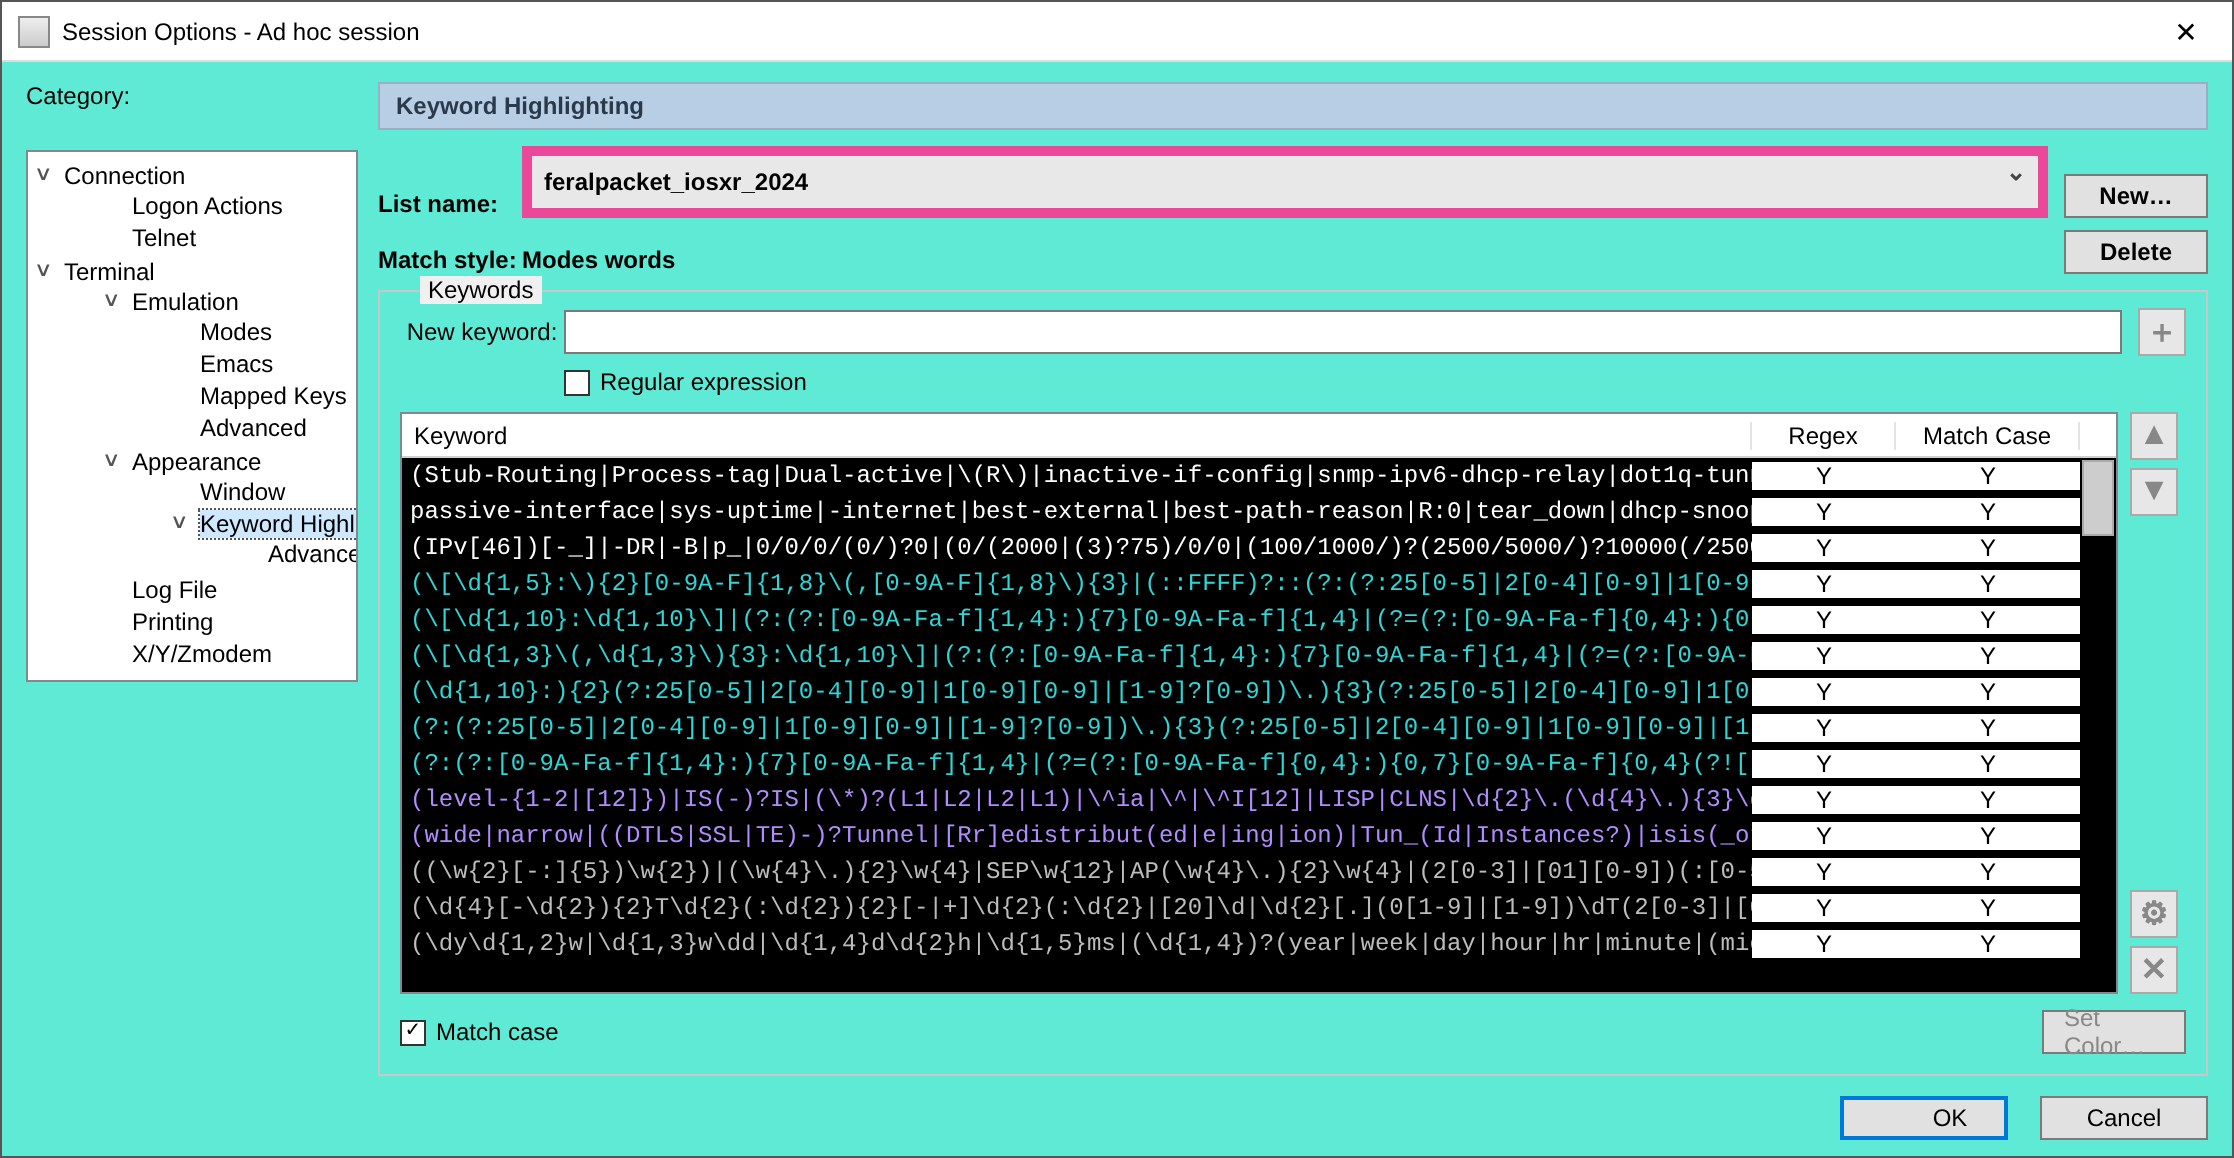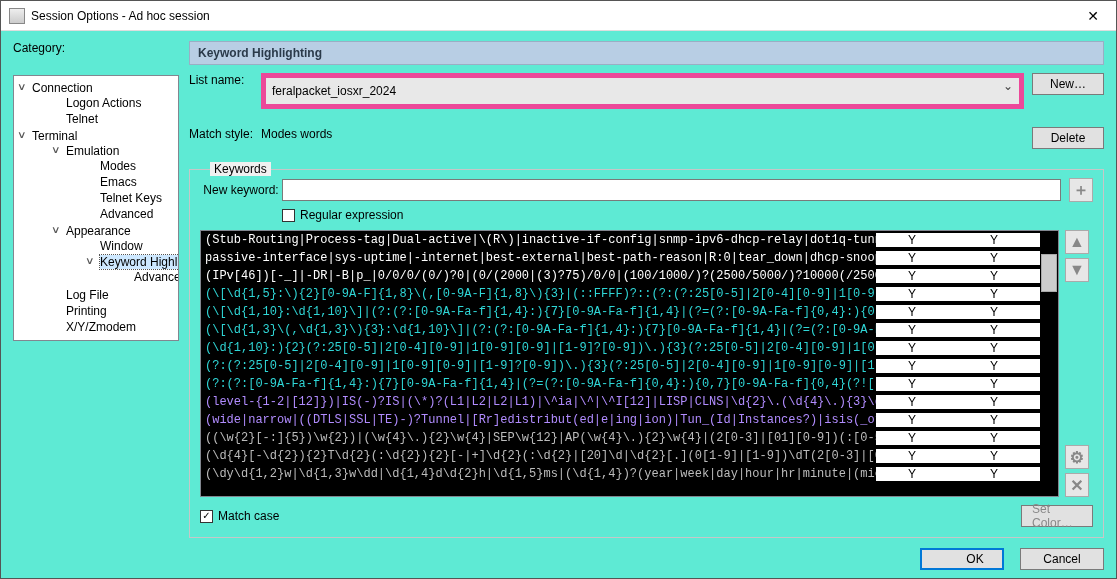--- a/index.html
+++ b/index.html
@@ -92,22 +92,23 @@
   .section-hdr {
     background:#b8cee4;
     border:1px solid #9aaec4;
     padding:4px 8px;
     font-weight:bold;
     color:#2a3a4a;
     margin-bottom:8px;
   }
   .form-row {
     display:flex;
-    align-items:flex-start;
-    margin-bottom:18px;
+    align-items:flex-end;
+    margin-bottom:6px;
+    font-weight:bold;
   }
   .form-label {
     width:72px;
   }
   .combo {
     flex:1;
     height:36px;
     border:5px solid #ec4899;
     background:#e8e8e8;
     display:flex;
@@ -291,21 +292,21 @@
                 <li><span>Logon Actions</span></li>
                 <li><span>Telnet</span></li>
               </ul>
             </li>
             <li class="toggle"><span>Terminal</span>
               <ul>
                 <li class="toggle"><span>Emulation</span>
                   <ul>
                     <li><span>Modes</span></li>
                     <li><span>Emacs</span></li>
-                    <li><span>Telnet Keys</span></li>
+                    <li><span>Mapped Keys</span></li>
                     <li><span>Advanced</span></li>
                   </ul>
                 </li>
                 <li class="toggle"><span>Appearance</span>
                   <ul>
                     <li><span>Window</span></li>
                     <li class="toggle selected"><span>Keyword Highlighting</span>
                       <ul>
                         <li><span>Advanced</span></li>
                       </ul>
@@ -349,20 +350,26 @@
             <input class="kw-input" value="" style="">
             <div class="sq-btn">＋</div>
           </div>
           <div class="chk-row">
             <div class="chkbox"></div>
             <span>Regular expression</span>
           </div>
 
           <div class="grid-wrap">
             <div class="grid" style="position:relative;">
+              <div class="grid-head">
+                <div class="gh-kw">Keyword</div>
+                <div class="gh-reg">Regex</div>
+                <div class="gh-mc">Match Case</div>
+                <div class="gh-sb"></div>
+              </div>
               <div class="grid-body" id="grid-body">
                   <div class="grow">
                     <div class="gc-kw c-white">(Stub-Routing|Process-tag|Dual-active|\(R\)|inactive-if-config|snmp-ipv6-dhcp-relay|dot1q-tunnel|route-tag|fddi-default|H/W|hsrp-Vl\d{…</div>
                     <div class="gc-reg">Y</div>
                     <div class="gc-mc">Y</div>
                     <div class="gc-sb"></div>
                   </div>
                   <div class="grow">
                     <div class="gc-kw c-white">passive-interface|sys-uptime|-internet|best-external|best-path-reason|R:0|tear_down|dhcp-snooping|recursive-via-connected|-up|ESI…</div>
                     <div class="gc-reg">Y</div>

